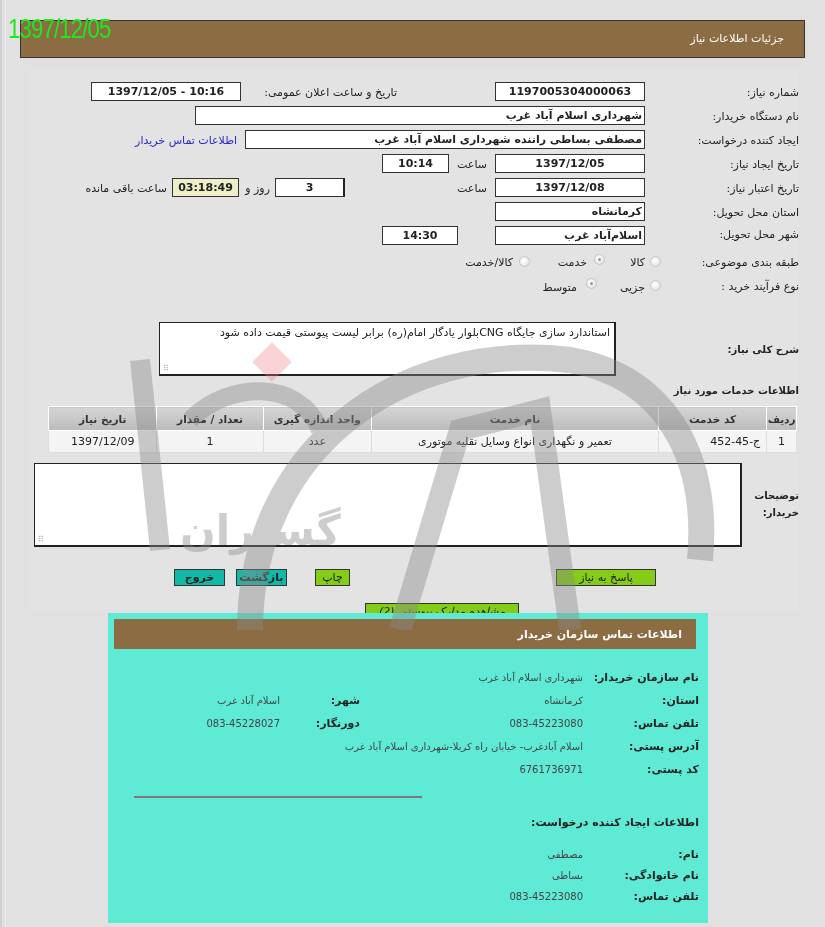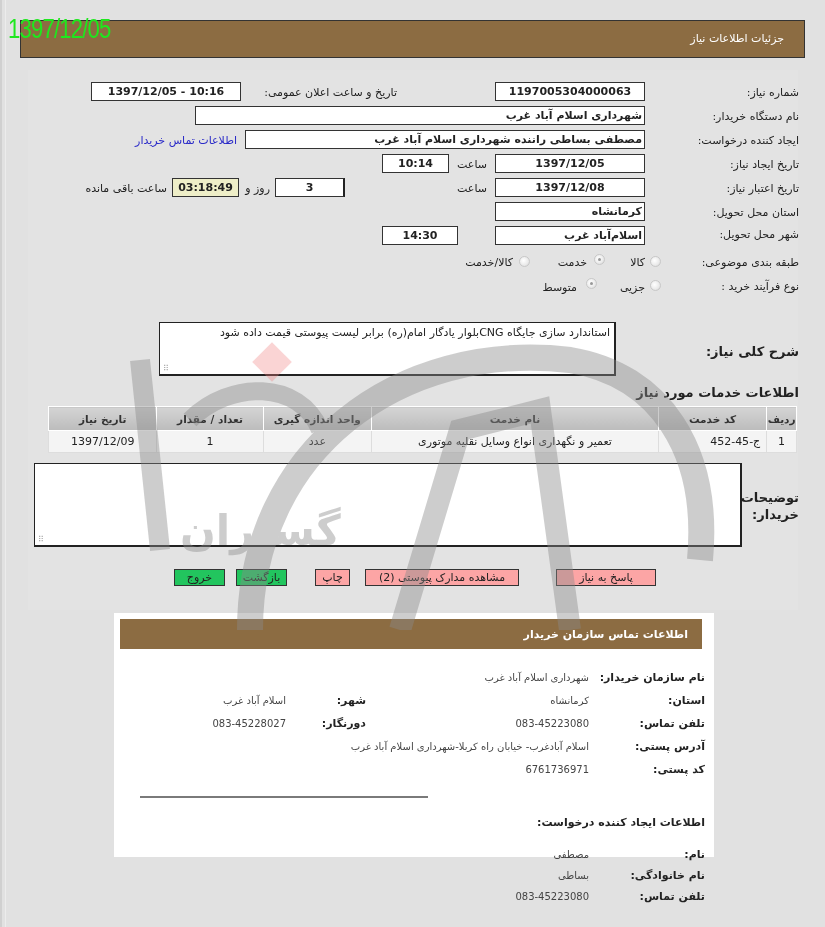--- a/index.html
+++ b/index.html
@@ -42,40 +42,40 @@
       border: 1px solid #c8c8c8;
     }
     .radio.checked::after {
       content: ""; position: absolute; left: 3px; top: 3px; width: 3px; height: 3px; border-radius: 50%; background: #999;
     }
     .textarea {
       position: absolute; background: #fff; border: 1px solid #222; border-width: 1px 2px 2px 1px;
       direction: rtl; text-align: right; padding: 3px 4px; font-size: 11px;
     }
     .grip { position: absolute; left: 3px; bottom: 1px; font-size: 8px; color: #aaa; }
-    .section-title { position: absolute; direction: rtl; font-weight: bold; font-size: 13px; color: #222; }
+    .section-title { position: absolute; direction: rtl; font-weight: bold; font-size: 10px; color: #222; }
     table.svc {
       position: absolute; left: 48px; top: 406px; width: 749px; border-collapse: collapse;
       direction: rtl; font-size: 11px;
     }
     table.svc th {
       background: linear-gradient(#d4d4d4, #bcbcbc); height: 24px; font-weight: bold; color: #333;
       border: 1px solid #fff; font-size: 10.5px;
     }
     table.svc td {
       background: #f4f4f4; height: 22px; text-align: center; border: 1px solid #ddd; color: #222;
     }
     table.svc { border: 1px solid #b0b0b0; }
     .btn {
       position: absolute; height: 17px; border: 1px solid #333; font-size: 11px; text-align: center; line-height: 15px;
-      background: #fca5a5; direction: rtl; cursor: pointer;
-    }
-    .btn.red { background: #22c55e; }
+      background: #84cc16; direction: rtl; cursor: pointer;
+    }
+    .btn.red { background: #14b8a6; font-weight: bold; }
     .contact {
-      position: absolute; left: 114px; top: 613px; width: 600px; height: 244px; background: #ffffff;
+      position: absolute; left: 108px; top: 613px; width: 600px; height: 310px; background: #5eead4;
     }
     .contact .cbar {
       position: absolute; left: 6px; top: 6px; width: 582px; height: 30px; background: #8c6c42;
     }
     .contact .cbar span { position: absolute; right: 14px; top: 9px; color: #fff; font-weight: bold; font-size: 11px; direction: rtl; }
     .c-lbl { position: absolute; direction: rtl; font-weight: bold; font-size: 11px; color: #222; white-space: nowrap; }
     .c-val { position: absolute; direction: rtl; font-size: 10px; color: #444; white-space: nowrap; }
     .c-sep { position: absolute; left: 26px; top: 183px; width: 288px; height: 2px; background: #7a7a7a; }
     .watermark { position: absolute; left: 100px; top: 300px; width: 640px; height: 330px; pointer-events: none; z-index: 3; opacity: 0.42; }
   </style>
@@ -169,21 +169,21 @@
 </table>
 
 <span class="section-title" style="right:26px; top:490px;">توضیحات</span>
 <span class="section-title" style="right:26px; top:507px;">خریدار:</span>
 <div class="textarea" style="left:34px; top:463px; width:708px; height:84px;">
   <span></span>
   <span class="grip">⠿</span>
 </div>
 
 <div class="btn" style="left:556px; top:569px; width:100px;">پاسخ به نیاز</div>
-<div class="btn" style="left:365px; top:569px; width:154px;">مشاهده مدارک پیوستی (2)</div>
+<div class="btn" style="left:365px; top:603px; width:154px;font-style:italic;">مشاهده مدارک پیوستی (2)</div>
 <div class="btn" style="left:315px; top:569px; width:35px;">چاپ</div>
 <div class="btn red" style="left:236px; top:569px; width:51px;">بازگشت</div>
 <div class="btn red" style="left:174px; top:569px; width:51px;">خروج</div>
 
 <div class="contact">
   <div class="cbar">
     <span>اطلاعات تماس سازمان خریدار</span>
   </div>
 
   <span class="c-lbl" style="right:9px; top:58px;">نام سازمان خریدار:</span>

